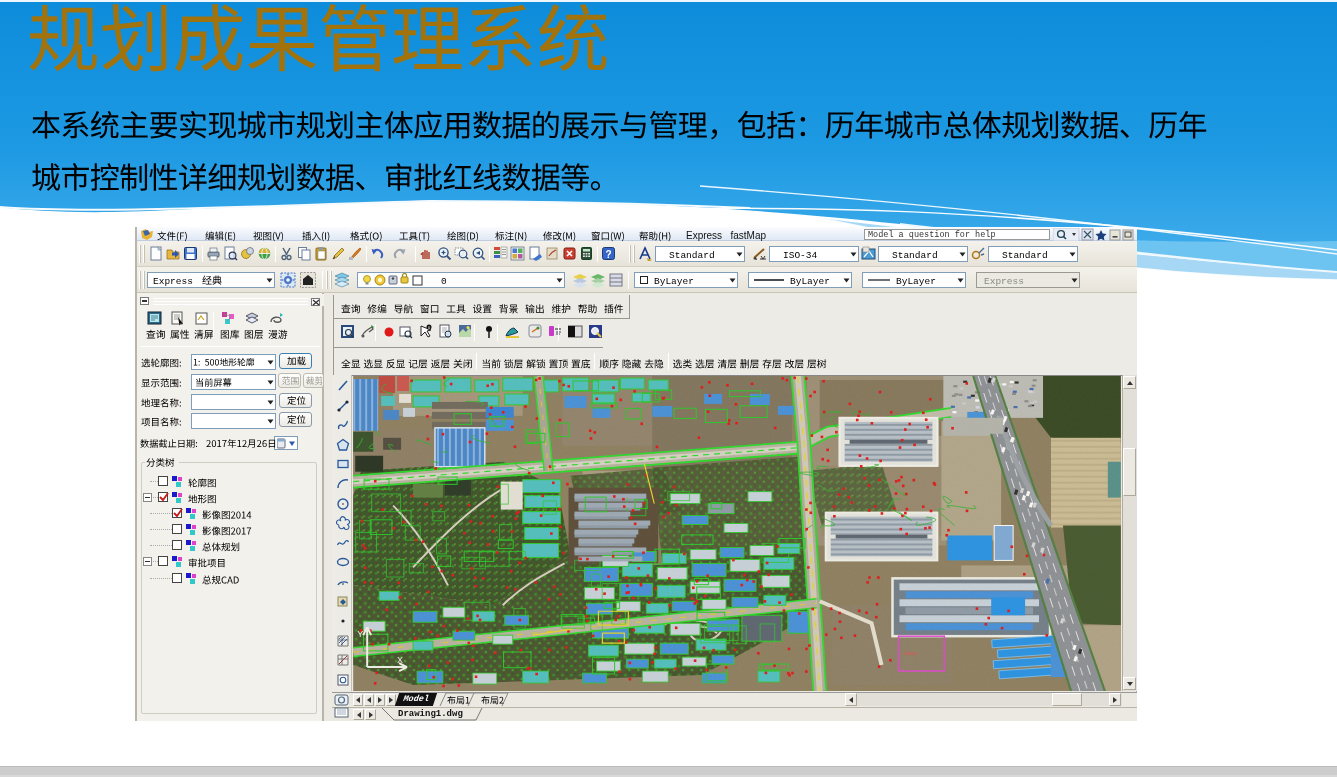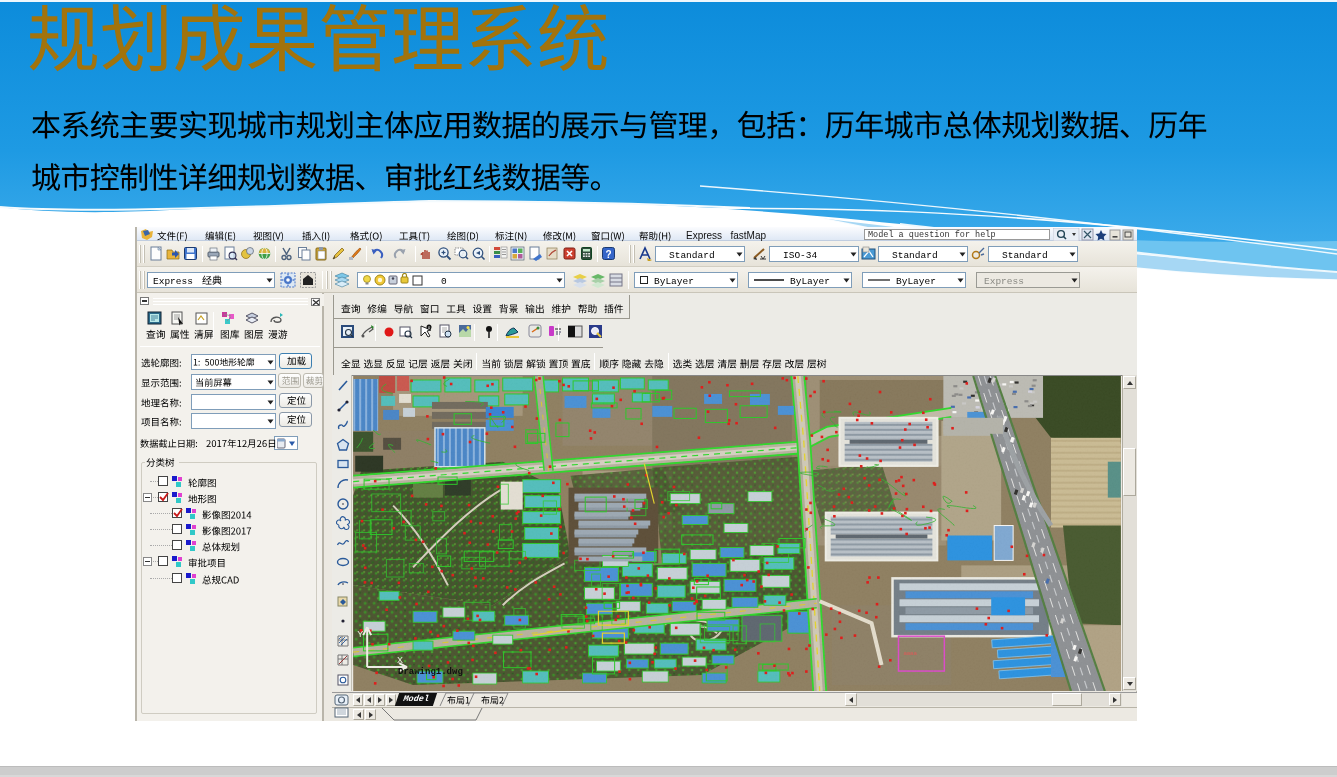--- a/index.html
+++ b/index.html
@@ -1435,21 +1435,21 @@
 <svg style="position:absolute;left:352.5px;top:708.5px" width="12" height="12" viewBox="0 0 12 12">
     <path d="M8,3 L4,6 L8,9 Z" fill="#333"></path>
   </svg>
 <div style="position:absolute;left:365px;top:709px;width:11px;height:11px;background:#ece9e2;border:1px solid #aca89c;border-top-color:#fff;border-left-color:#fff;"></div>
 <svg style="position:absolute;left:364.5px;top:708.5px" width="12" height="12" viewBox="0 0 12 12">
     <path d="M4,3 L8,6 L4,9 Z" fill="#333"></path>
   </svg>
 <svg style="position:absolute;left:380px;top:707px" width="130" height="14">
     <path d="M2,1 L14,13 H96 L102,1" stroke="#777" fill="none"></path>
   </svg>
-<div style="position:absolute;left:398px;top:667px;font:bold 9px 'Liberation Mono';color:#111;">Drawing1.dwg</div>
+<div style="position:absolute;left:398px;top:709px;font:bold 9px 'Liberation Mono';color:#111;">Drawing1.dwg</div>
 <svg style="position:absolute;left:334px;top:694px" width="16" height="24" viewBox="0 0 16 24">
     <rect x="1" y="1" width="13" height="10" rx="2" fill="#e8f0f8" stroke="#567"></rect>
     <circle cx="7.5" cy="6" r="3" fill="none" stroke="#567" stroke-width="1.2"></circle>
     <rect x="1" y="14" width="13" height="9" fill="#fff" stroke="#567"></rect>
     <path d="M3,16 h9 M3,18 h9 M3,20 h9" stroke="#89a" stroke-width="0.8"></path>
   </svg>
 <svg style="position:absolute;left:0;top:0;pointer-events:none" width="1337" height="777" viewBox="0 0 1337 777">
     <defs>
       <path id="g0" d="M423 823C453 774 485 707 497 666L580 693C566 734 531 799 501 847ZM50 664V590H206C265 438 344 307 447 200C337 108 202 40 36 -7C51 -25 75 -60 83 -78C250 -24 389 48 502 146C615 46 751 -28 915 -73C928 -52 950 -20 967 -4C807 36 671 107 560 201C661 304 738 432 796 590H954V664ZM504 253C410 348 336 462 284 590H711C661 455 592 344 504 253Z"></path>
       <path id="g1" d="M317 341V268H604V-80H679V268H953V341H679V562H909V635H679V828H604V635H470C483 680 494 728 504 775L432 790C409 659 367 530 309 447C327 438 359 420 373 409C400 451 425 504 446 562H604V341ZM268 836C214 685 126 535 32 437C45 420 67 381 75 363C107 397 137 437 167 480V-78H239V597C277 667 311 741 339 815Z"></path>

